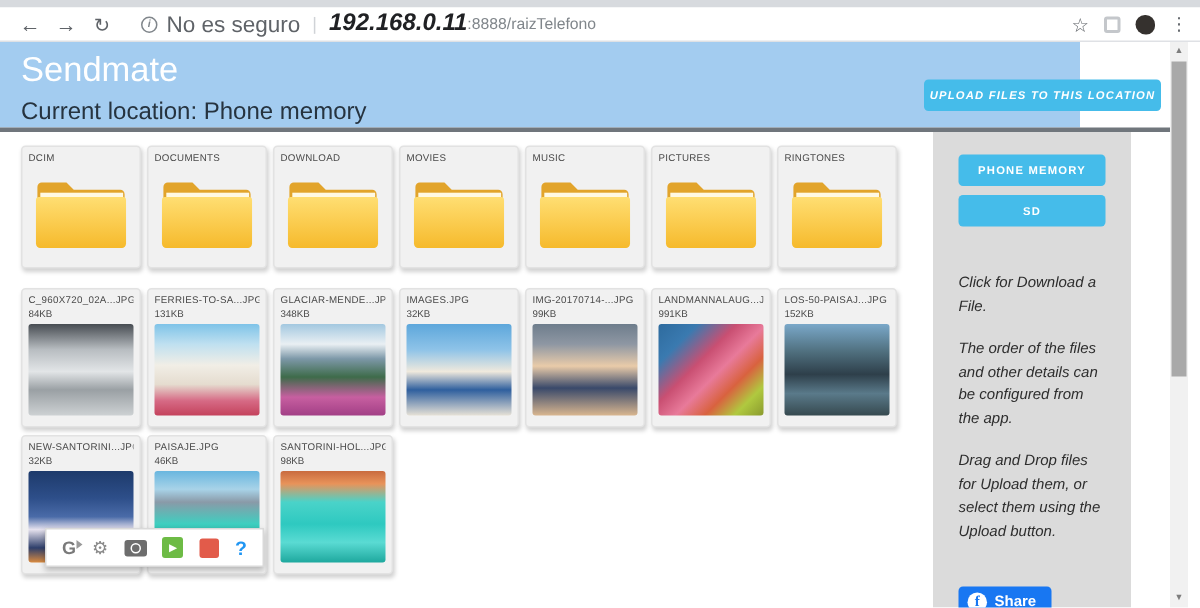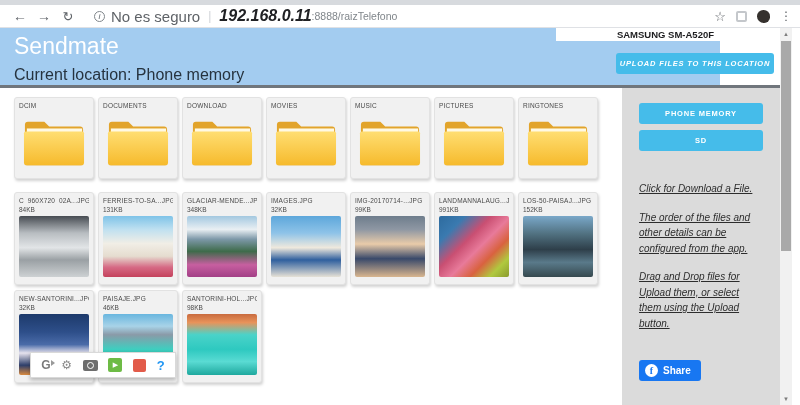--- a/index.html
+++ b/index.html
@@ -59,26 +59,26 @@
   .t-glacier-meadow   { background:linear-gradient(180deg,#a3c8e0 0%,#e9eff3 22%,#7d98a8 38%,#3e6b4a 58%,#c75fa0 80%,#a23f86 100%); }
   .t-blue-domes       { background:linear-gradient(180deg,#5da7db 0%,#8ec3e8 28%,#efe9dd 52%,#2f5f9e 72%,#e6e1d6 100%); }
   .t-child            { background:linear-gradient(180deg,#6e7d8c 0%,#8e97a3 22%,#e9cba9 46%,#39496a 70%,#d9b68f 100%); }
   .t-rainbow-mountain { background:linear-gradient(135deg,#2e6b9e 0%,#3a7ab0 20%,#c94f72 40%,#e87a9a 55%,#d9623f 70%,#b0c93f 85%,#8a9a2e 100%); }
   .t-fjord            { background:linear-gradient(180deg,#7aa8c9 0%,#50707f 30%,#2e3f4a 55%,#5a7a8a 76%,#36494f 100%); }
   .t-santorini-dusk   { background:linear-gradient(180deg,#1d3a6b 0%,#2e4f8a 30%,#4a6ba8 50%,#e6e2ee 64%,#2e3f6b 84%,#d98a3f 100%); }
   .t-turquoise-lake   { background:linear-gradient(180deg,#69b6df 0%,#a8d3e8 20%,#8a9aa8 34%,#3ecfc0 58%,#2ba894 80%,#1e6b5a 100%); }
   .t-boats-cove       { background:linear-gradient(180deg,#c96b3f 0%,#e8935a 14%,#4ad3c9 34%,#2ec9c0 58%,#5adbd3 78%,#1ea89e 100%); }
 
   
-  .sidebar { position:absolute; left:622px; top:88px; width:158px; height:317px; background:#dbdbdb;
+  .sidebar { position:absolute; left:622px; top:88px; width:132px; height:317px; background:#dbdbdb;
              padding:15px 17px 0 17px; }
   .side-btn { display:block; width:100%; height:21px; background:#45bcea; border:none; border-radius:3px;
               color:#fff; font-family:inherit; font-size:7.5px; font-weight:bold; letter-spacing:0.8px;
               margin-bottom:6px; cursor:pointer; }
-  .side-text { font-size:10px; font-style:italic; color:#2d2d2d; line-height:1.55; margin-bottom:13px;text-decoration:underline; }
+  .side-text { font-size:10px; font-style:italic; color:#2d2d2d; line-height:1.55; margin-bottom:13px; }
   .side-text.first { margin-top:30px; }
   .share-btn { margin-top:16px; display:inline-flex; align-items:center; gap:5px; background:#1877f2;
                border:none; border-radius:3px; padding:4px 10px 4px 6px; cursor:pointer; }
   .fb-circle { width:13px; height:13px; background:#fff; border-radius:50%; color:#1877f2; font-size:10px;
                font-weight:bold; display:flex; align-items:center; justify-content:center; font-family:"Liberation Serif",serif; }
   .share-label { color:#fff; font-size:10px; font-weight:bold; }
 
   
   .scrollbar { position:absolute; left:780px; top:28px; width:12px; height:377px; background:#f1f1f1; }
   .sb-arrow { position:absolute; left:0; width:12px; height:12px; color:#7d7d7d; font-size:6px; text-align:center;
@@ -131,23 +131,20 @@
     <span class="star">☆</span>
     <span class="ext-box"></span>
     <span class="avatar-blob"></span>
     <span class="menu-dots">⋮</span>
   </div>
 </div>
 
 <div class="app-header">
   <div class="app-title">Sendmate</div>
   <div class="app-location">Current location: Phone memory</div>
-  <div class="device-strip">
-    <span class="device-name">SAMSUNG SM-A520F</span>
-  </div>
   <button class="upload-btn">UPLOAD FILES TO THIS LOCATION</button>
 </div>
 <div class="header-divider"></div>
 
 <div class="main-area">
   <div class="card-row" id="folder-row">
   <div class="card folder">
     <span class="card-label">DCIM</span>
     <svg class="folder-svg" viewBox="0 0 64 52">
       <path d="M2 7 a3 3 0 0 1 3-3 h17 l5 5 h32 a3 3 0 0 1 3 3 v34 a3 3 0 0 1 -3 3 H5 a3 3 0 0 1 -3-3 z" fill="#e2a42b"></path>

